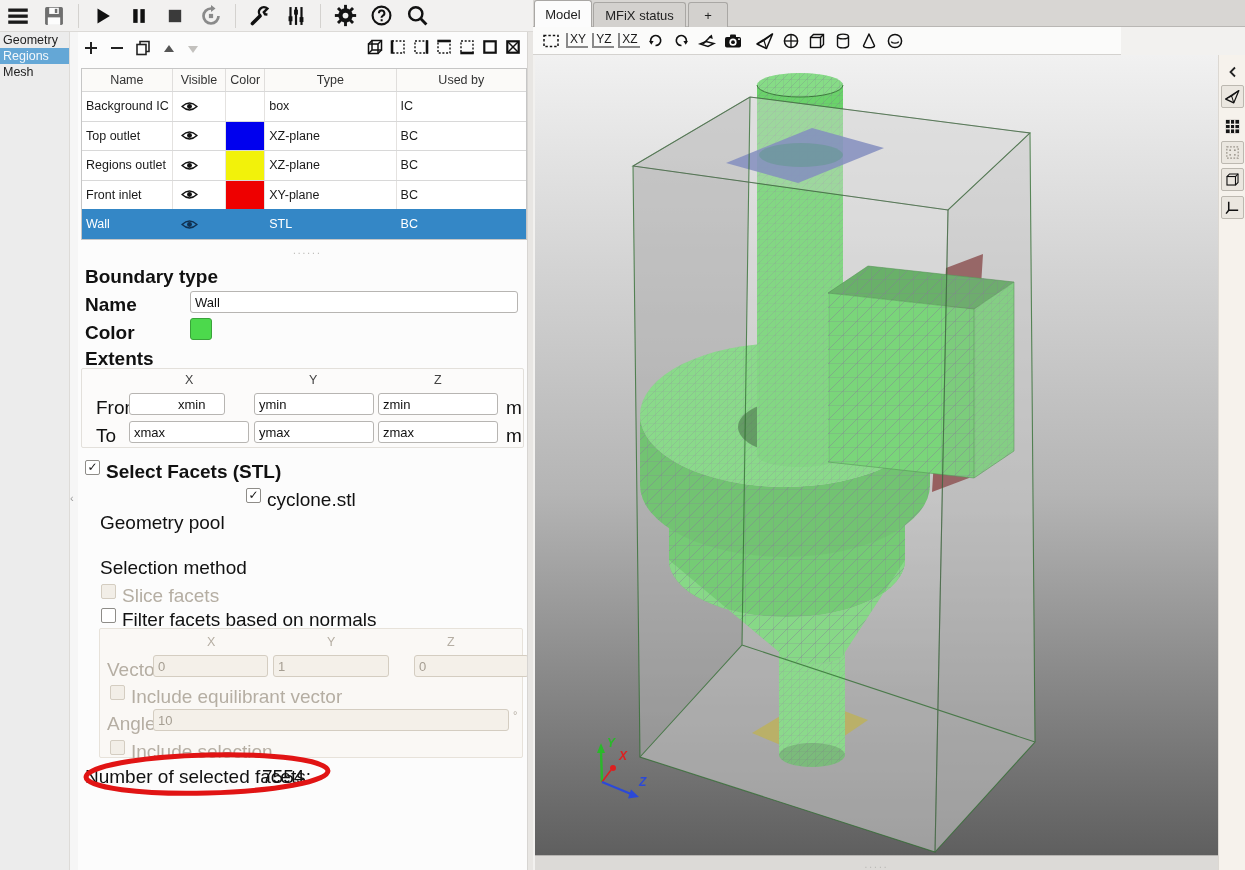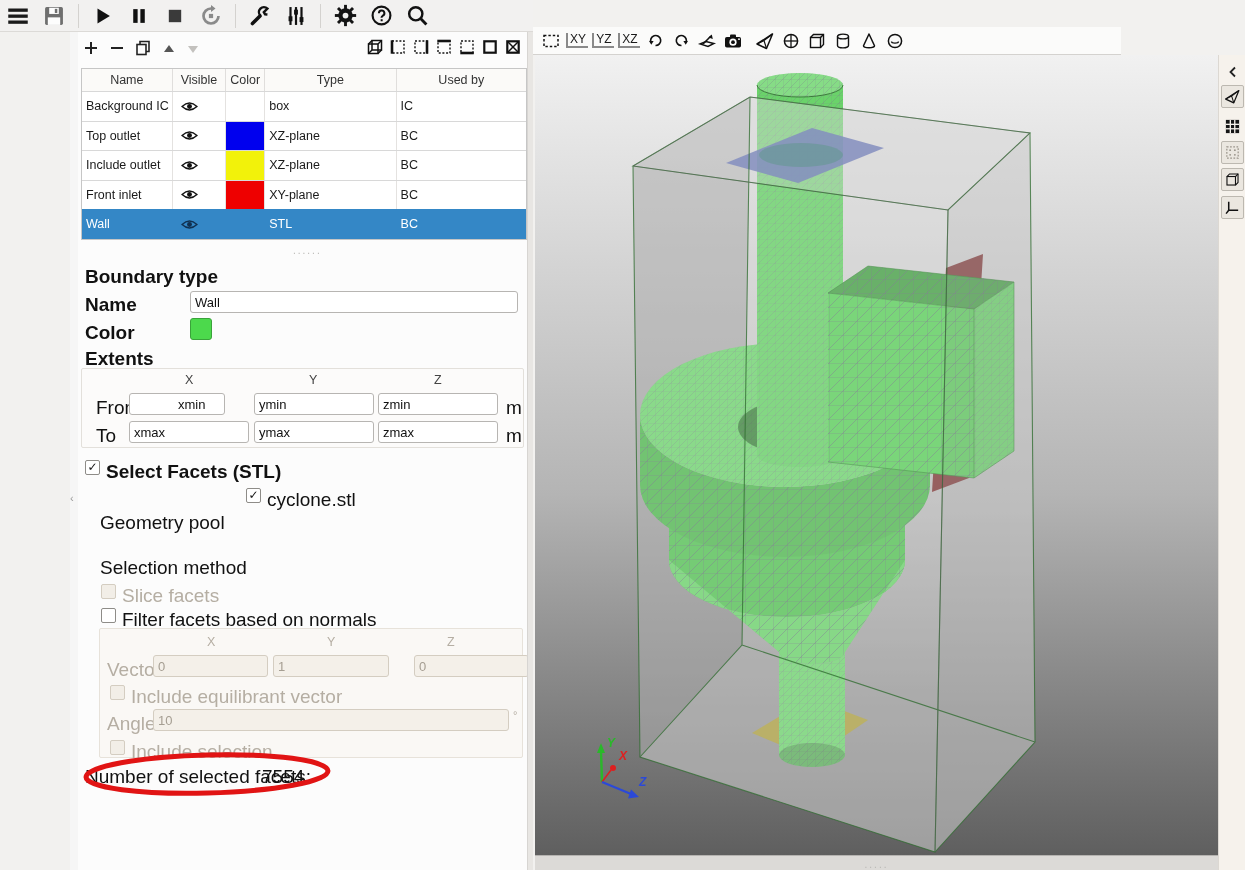--- a/index.html
+++ b/index.html
@@ -169,20 +169,25 @@
         </svg>
     </div>
     <div class="tb-btn">
       <svg width="23" height="23" viewBox="0 0 16 16">
           <circle cx="6.8" cy="6.8" r="4.6" stroke="#111" stroke-width="1.7" fill="none"></circle>
           <line x1="10.3" y1="10.3" x2="14.2" y2="14.2" stroke="#111" stroke-width="2"></line>
         </svg>
     </div>
   </div>
 
+  <div class="abs" id="nav">
+    <div class="nav-item">Geometry</div>
+    <div class="nav-item selected">Regions</div>
+    <div class="nav-item">Mesh</div>
+  </div>
   <div class="abs" id="nav-splitter">
       <span class="grip">‹</span>
     </div>
 
   <div class="abs" id="panel">
 
     <div class="rg-btn" style="left:2px;top:5px;">
       <svg width="16" height="16" viewBox="0 0 16 16">
           <g stroke="#222" stroke-width="2">
             <line x1="8" y1="2" x2="8" y2="14"></line>
@@ -292,21 +297,21 @@
               <circle cx="8" cy="5" r="2.3" fill="#111"></circle>
             </svg>
           </div>
         <div class="tc c-col">
             <div class="swatch-cell" style="background: rgb(0, 0, 238);"></div>
           </div>
         <div class="tc c-type">XZ-plane</div>
         <div class="tc c-used">BC</div>
       </div>
       <div class="trow">
-        <div class="tc c-name">Include outlet</div>
+        <div class="tc c-name">Regions outlet</div>
         <div class="tc c-vis">
             <svg width="17" height="11" viewBox="0 0 16 10">
               <path d="M1,5 Q8,-1.5 15,5 Q8,11.5 1,5 Z" stroke="#111" stroke-width="1.3" fill="none"></path>
               <circle cx="8" cy="5" r="2.3" fill="#111"></circle>
             </svg>
           </div>
         <div class="tc c-col">
             <div class="swatch-cell" style="background: rgb(242, 242, 10);"></div>
           </div>
         <div class="tc c-type">XZ-plane</div>
@@ -412,20 +417,25 @@
     <div class="lbl" style="left:7px;top:734px;">Number of selected facets:</div>
     <div class="lbl" style="left:184px;top:734px;">7554</div>
 
     <svg id="annotation" class="abs" style="left:2px;top:716px;" width="258" height="52" viewBox="0 0 258 52">
       <ellipse cx="127" cy="26" rx="121" ry="19" fill="none" stroke-width="5" transform="rotate(-1.5 127 26)" style="stroke: rgb(225, 20, 20);"></ellipse>
     </svg>
   </div>
 
   <div class="abs" style="left:527px;top:32px;width:6px;height:838px;background:#e8e6e3;border-left:1px solid #d7d5d2;"></div>
 
+  <div class="abs" id="tabbar">
+    <div class="tab active" style="left:1px;width:58px;">Model</div>
+    <div class="tab" style="left:60px;width:93px;">MFiX status</div>
+    <div class="tab" style="left:155px;width:40px;">+</div>
+  </div>
 
   <div class="abs" id="vtkbar">
     <div class="vtk-btn" style="margin-left:6px;">
       <svg width="20" height="20" viewBox="0 0 20 20">
           <rect x="3" y="4.5" width="14" height="11" stroke="#111" stroke-width="1.5" stroke-dasharray="2.4,2" fill="none"></rect>
         </svg>
     </div>
     <div class="vtk-btn">
         <span class="axlbl">XY</span>
       </div>

